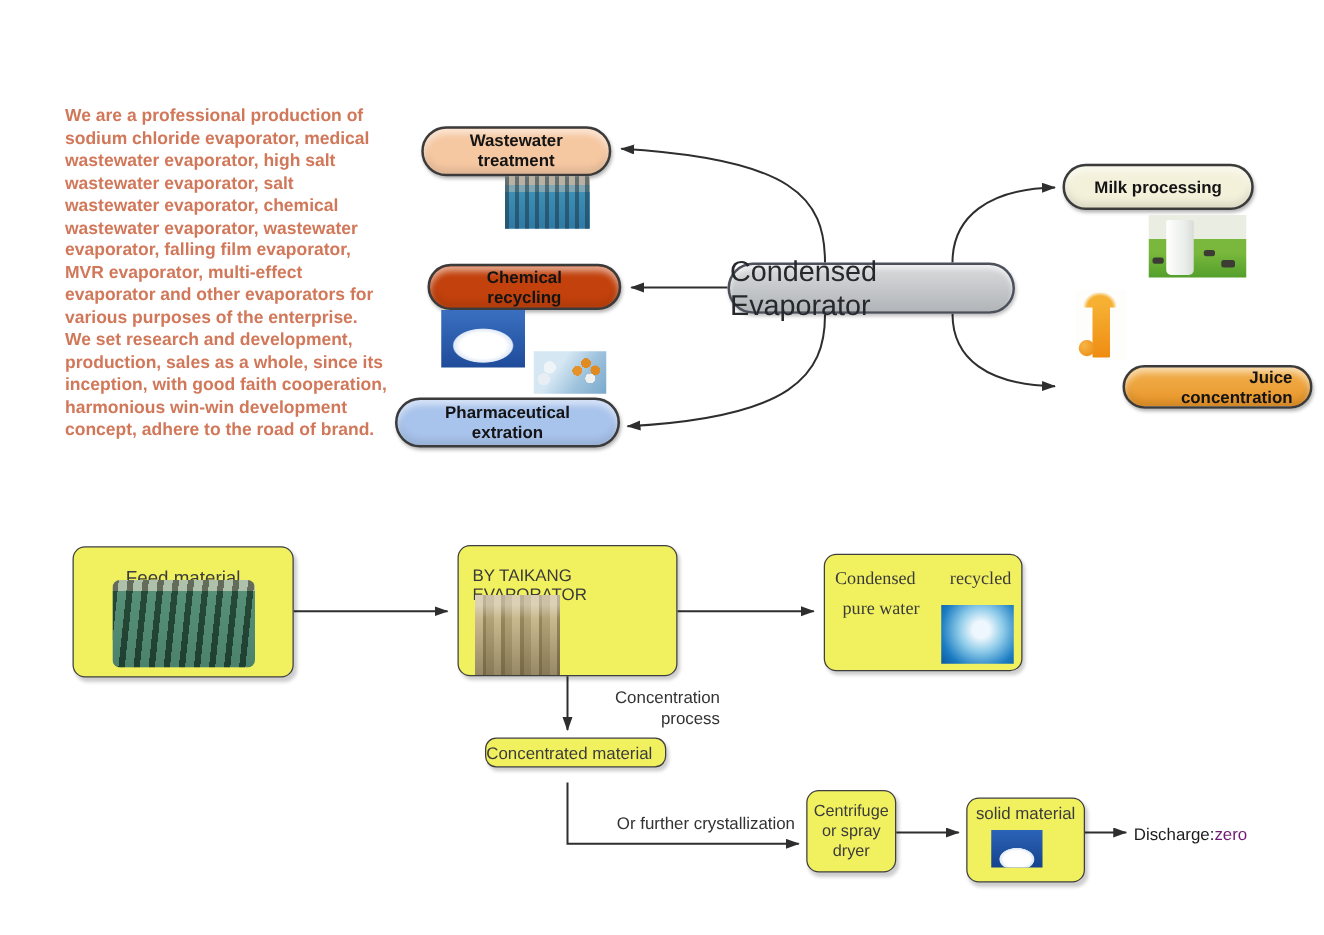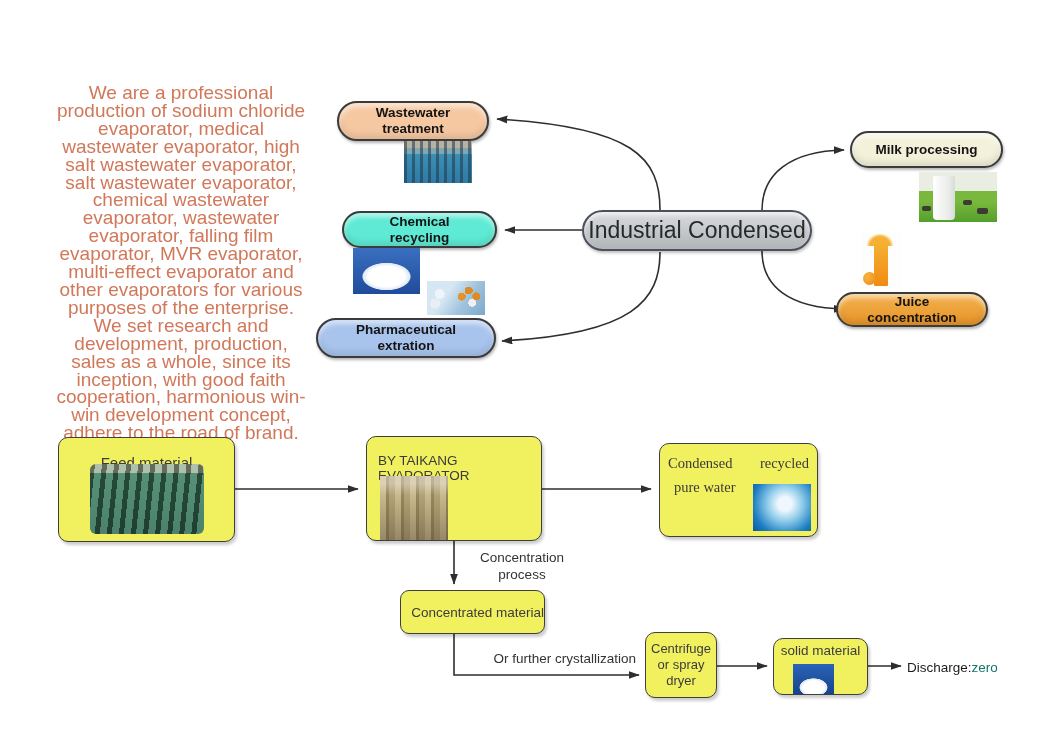--- a/index.html
+++ b/index.html
@@ -3,37 +3,37 @@
 <meta charset="utf-8">
 <style>
   html,body{margin:0;padding:0;background:#ffffff;}
   body{font-family:"Liberation Sans",sans-serif;}
   .canvas{position:relative;width:1059px;height:748px;background:#ffffff;overflow:hidden;}
   .connectors{position:absolute;left:0;top:0;pointer-events:none;}
 
   
   .intro{
     position:absolute;left:52px;top:84px;width:258px;
-    color:#d1785a;font-weight:normal;font-size:19px;line-height:17.9px;
-    text-align:center;
+    color:#d1785a;font-weight:bold;font-size:14px;line-height:17.9px;
+    text-align:left;
   }
 
   
   .bubble{
     position:absolute;display:flex;align-items:center;justify-content:center;
     text-align:center;font-weight:bold;font-size:13.5px;line-height:16px;color:#141414;
     border:2px solid #3b3b3b;border-radius:24px;
     box-shadow:1px 2px 3px rgba(0,0,0,.30), inset 0 4px 5px rgba(255,255,255,.55), inset 0 -4px 6px rgba(0,0,0,.10);
     padding:0 14px;box-sizing:border-box;
   }
   .b-wastewater{left:337px;top:101px;width:152px;height:40px;background:#f6c8a2;text-align:center;}
-  .b-chemical{left:342px;top:211px;width:155px;height:37px;background:#5eead4;}
+  .b-chemical{left:342px;top:211px;width:155px;height:37px;background:#c2410c;}
   .b-pharma{left:316px;top:318px;width:180px;height:40px;background:#a8c3ec;}
   .b-milk{left:850px;top:131px;width:153px;height:37px;background:#f4f1db;}
-  .b-juice{left:836px;top:292px;width:152px;height:35px;background:linear-gradient(#f2b14e,#e89428);}
+  .b-juice{left:898px;top:292px;width:152px;height:35px;background:linear-gradient(#f2b14e,#e89428);text-align:right;}
   .center-node{
     position:absolute;left:582px;top:210px;width:230px;height:41px;
     display:flex;align-items:center;justify-content:center;
     font-size:23px;color:#26282c;background:linear-gradient(#d9dbdd,#b2b5b8);
     border:2.5px solid #4b505a;border-radius:22px;box-sizing:border-box;
     box-shadow:1px 2px 3px rgba(0,0,0,.25), inset 0 3px 4px rgba(255,255,255,.6);
   }
 
   
   .photo{position:absolute;}
@@ -87,31 +87,31 @@
     box-sizing:border-box;box-shadow:2px 3px 3px rgba(0,0,0,.20);color:#3c3c3c;
   }
   .ybox .lbl{display:block;text-align:center;}
   .fb-feed{left:58px;top:437px;width:177px;height:105px;}
   .fb-feed .lbl{margin-top:16px;font-size:15px;}
   .fb-taikang{left:366px;top:436px;width:176px;height:105px;}
   .fb-taikang .lbl{text-align:left;margin:16px 0 0 11px;font-size:13.5px;color:#3a3a3a;}
   .fb-condensed{left:659px;top:443px;width:159px;height:94px;font-size:14.5px;color:#3a3a3a;font-family:Liberation Serif, serif;}
   .fb-condensed .l1{margin:11px 8px 0 8px;text-align:justify;text-align-last:justify;}
   .fb-condensed .l2{margin:7px 4px 0 14px;}
-  .fb-concentrated{left:400px;top:590px;width:145px;height:44px;display:flex;align-items:center;justify-content:flex-end;font-size:13.5px;border-radius:9px;}
+  .fb-concentrated{left:388px;top:590px;width:145px;height:24px;display:flex;align-items:center;justify-content:flex-start;font-size:13.5px;border-radius:9px;}
   .fb-centrifuge{left:645px;top:632px;width:72px;height:66px;display:flex;align-items:center;justify-content:center;text-align:center;font-size:13px;line-height:16px;padding:0 5px;border-radius:10px;}
-  .fb-solid{left:773px;top:638px;width:95px;height:57px;font-size:13.5px;}
+  .fb-solid{left:773px;top:638px;width:95px;height:68px;font-size:13.5px;}
   .fb-solid .lbl{margin-top:4px;}
 
   
   .flabel{position:absolute;color:#333333;font-size:13.5px;line-height:17px;}
-  .fl-concentration{left:468px;top:549px;width:108px;text-align:center;}
+  .fl-concentration{left:468px;top:549px;width:108px;text-align:right;}
   .fl-crystallization{left:476px;top:650px;width:160px;white-space:nowrap;text-align:right;}
   .fl-discharge{left:907px;top:659px;white-space:nowrap;color:#1c1c1c;}
-  .fl-discharge .zero{color:#0f766e;}
+  .fl-discharge .zero{color:#701a75;}
 </style>
 </head>
 <body>
 
 <div class="canvas">
 
   <svg class="connectors" width="1059" height="748" viewBox="0 0 1059 748">
     <defs>
       <marker id="ah" markerWidth="7" markerHeight="6" refX="6.5" refY="2.5" orient="auto">
         <path d="M0,0 L7,2.5 L0,5 Z" fill="#2e2e2e"></path>
@@ -130,21 +130,21 @@
       <path d="M454,541 L454,584" marker-end="url(#ah)"></path>
       <path d="M454,626 L454,675 L639,675" marker-end="url(#ah)"></path>
       <path d="M717,666 L767,666" marker-end="url(#ah)"></path>
       <path d="M868,666 L901,666" marker-end="url(#ah)"></path>
     </g>
   </svg>
 
   <div class="intro">We are a professional production of sodium chloride evaporator, medical wastewater evaporator, high salt wastewater evaporator, salt wastewater evaporator, chemical wastewater evaporator, wastewater evaporator, falling film evaporator, MVR evaporator, multi-effect evaporator and other evaporators for various purposes of the enterprise. We set research and development, production, sales as a whole, since its inception, with good faith cooperation, harmonious win-win development concept, adhere to the road of brand.</div>
 
   <div class="center-node">
-    <span>Industrial Condensed</span>
+    <span>Condensed Evaporator</span>
   </div>
 
   <div class="bubble b-wastewater">
     <span>Wastewater treatment</span>
   </div>
   <div class="photo p-wastewater"></div>
 
   <div class="bubble b-chemical">
     <span>Chemical recycling</span>
   </div>

